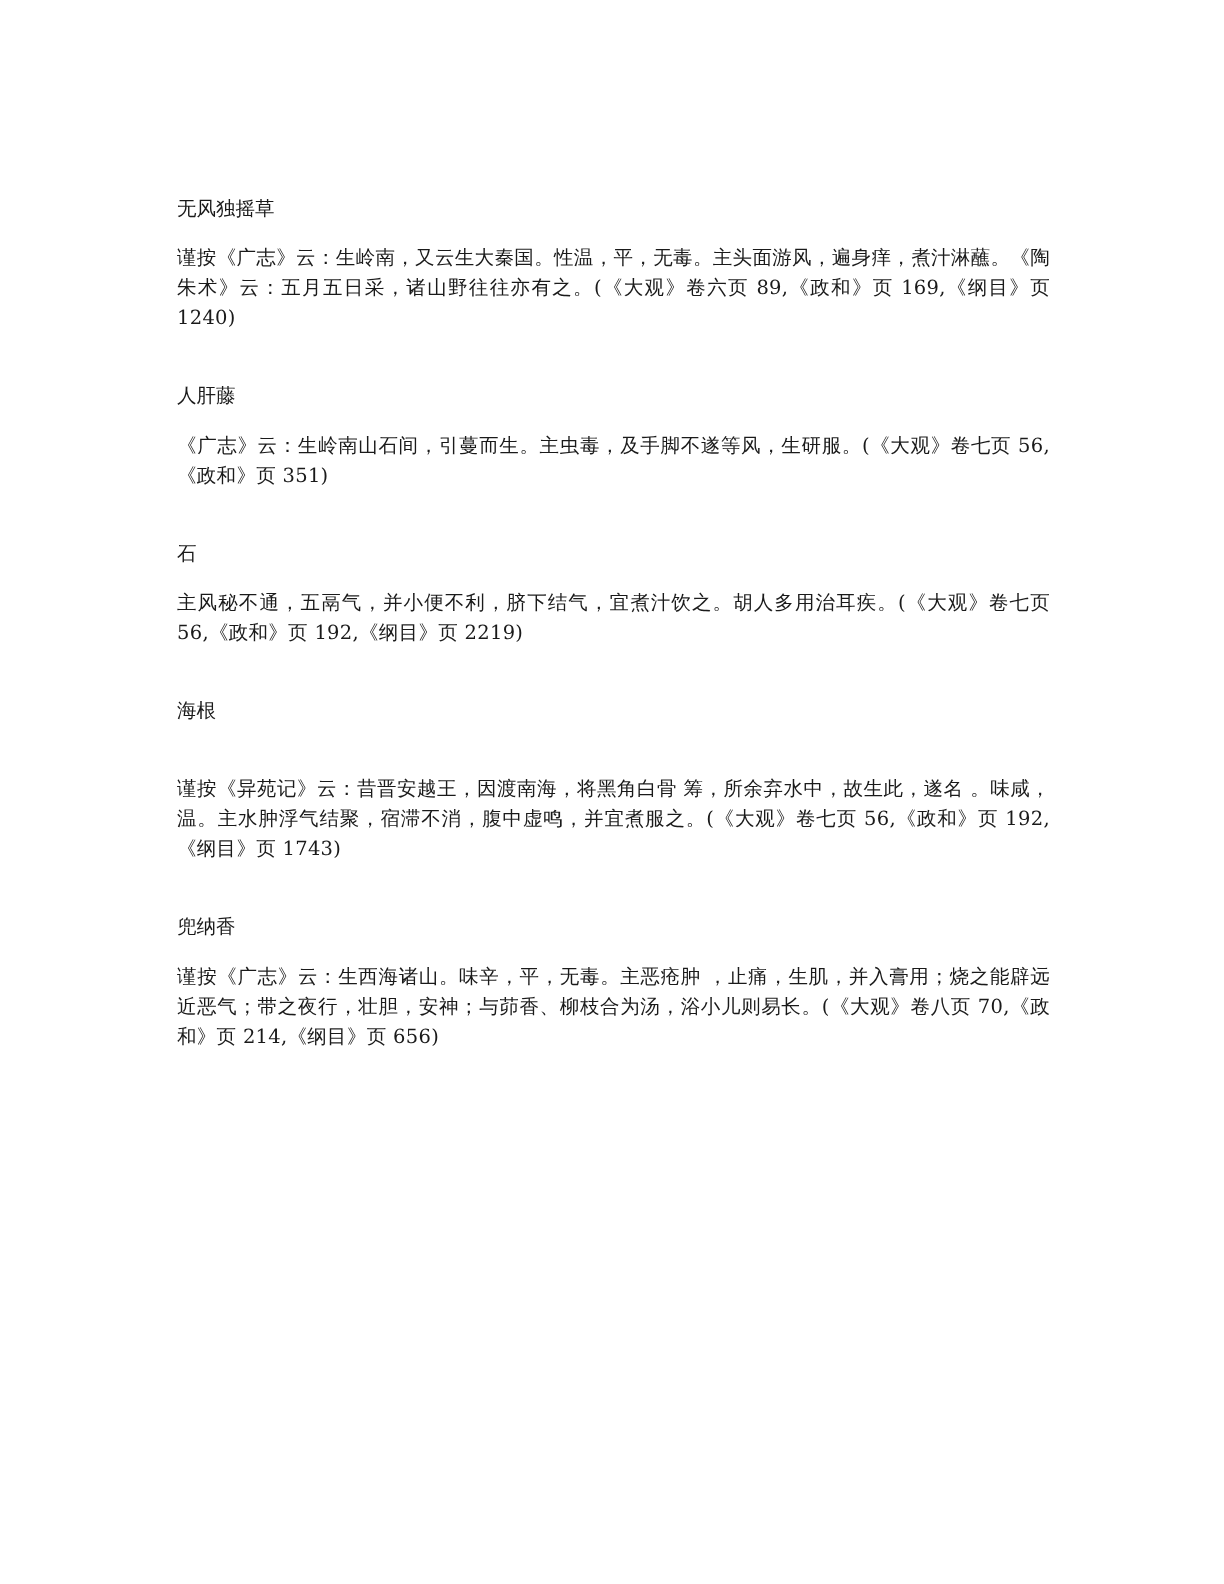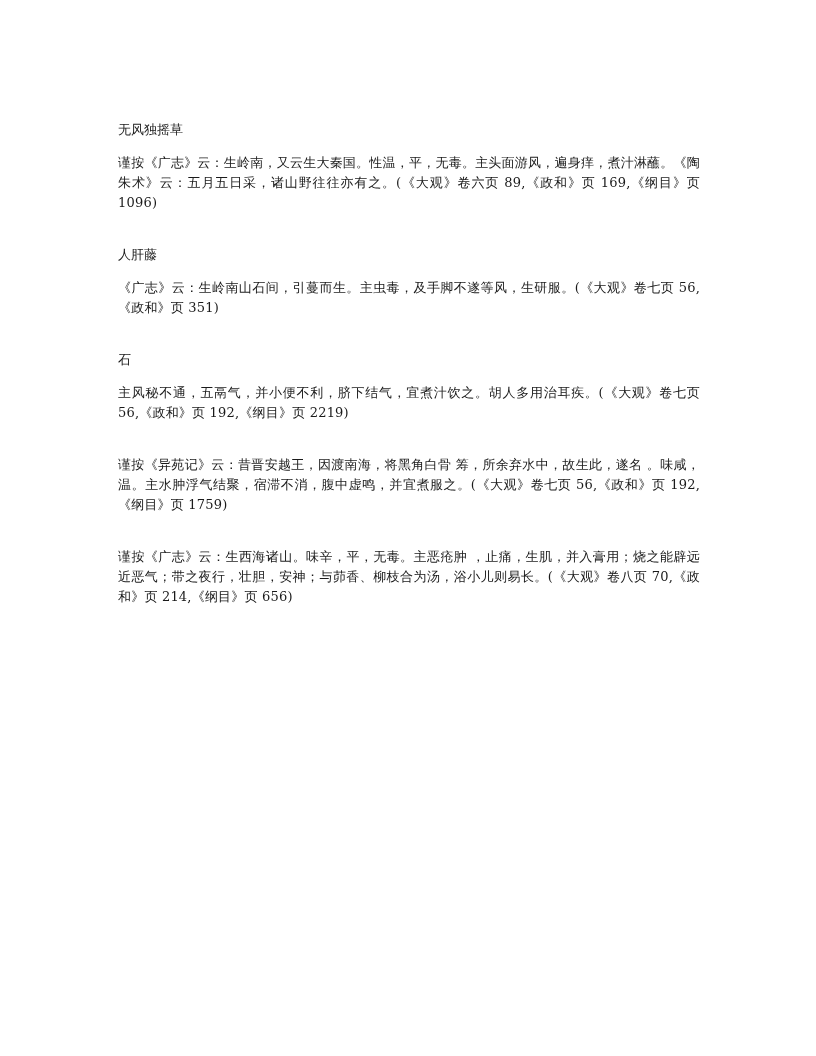--- a/index.html
+++ b/index.html
@@ -20,61 +20,63 @@
       left: 118px;
       top: 116px;
       width: 582px;
     }
     .entry {
       margin: 0;
     }
     .entry-title {
       font-size: 13px;
       line-height: 20px;
-      margin: 4px 0 13px 0;
+      margin: 14px 0 13px 0;
       font-weight: normal;
     }
     .entry-body {
       font-size: 13px;
       line-height: 20px;
       margin: 0;
       text-align: justify;
       letter-spacing: 0.2px;
     }
     .entry + .entry {
       margin-top: 32px;
     }
   </style>
 </head>
 <body>
 
 <div class="page">
 
   <section class="entry">
     <p class="entry-title">无风独摇草</p>
-    <p class="entry-body">谨按《广志》云：生岭南，又云生大秦国。性温，平，无毒。主头面游风，遍身痒，煮汁淋蘸。《陶朱术》云：五月五日采，诸山野往往亦有之。(《大观》卷六页 89,《政和》页 169,《纲目》页 1096)</p>
+    <p class="entry-body">谨按《广志》云：生岭南，又云生大秦国。性温，平，无毒。主头面游风，遍身痒，煮汁淋蘸。《陶朱术》云：五月五日采，诸山野往往亦有之。(《大观》卷六页 89,《政和》页 169,《纲目》页 1240)</p>
   </section>
 
   <section class="entry">
     <p class="entry-title">人肝藤</p>
     <p class="entry-body">《广志》云：生岭南山石间，引蔓而生。主虫毒，及手脚不遂等风，生研服。(《大观》卷七页 56,《政和》页 351)</p>
   </section>
 
   <section class="entry">
     <p class="entry-title">石</p>
     <p class="entry-body">主风秘不通，五鬲气，并小便不利，脐下结气，宜煮汁饮之。胡人多用治耳疾。(《大观》卷七页 56,《政和》页 192,《纲目》页 2219)</p>
   </section>
 
   <section class="entry">
+    <p class="entry-title">海根</p>
   </section>
 
   <section class="entry">
-    <p class="entry-body">谨按《异苑记》云：昔晋安越王，因渡南海，将黑角白骨 筹，所余弃水中，故生此，遂名 。味咸，温。主水肿浮气结聚，宿滞不消，腹中虚鸣，并宜煮服之。(《大观》卷七页 56,《政和》页 192,《纲目》页 1759)</p>
+    <p class="entry-body">谨按《异苑记》云：昔晋安越王，因渡南海，将黑角白骨 筹，所余弃水中，故生此，遂名 。味咸，温。主水肿浮气结聚，宿滞不消，腹中虚鸣，并宜煮服之。(《大观》卷七页 56,《政和》页 192,《纲目》页 1743)</p>
   </section>
 
   <section class="entry">
   </section>
 
   <section class="entry">
+    <p class="entry-title">兜纳香</p>
     <p class="entry-body">谨按《广志》云：生西海诸山。味辛，平，无毒。主恶疮肿 ，止痛，生肌，并入膏用；烧之能辟远近恶气；带之夜行，壮胆，安神；与茆香、柳枝合为汤，浴小儿则易长。(《大观》卷八页 70,《政和》页 214,《纲目》页 656)</p>
   </section>
 
 </div>
 
 </body></html>

